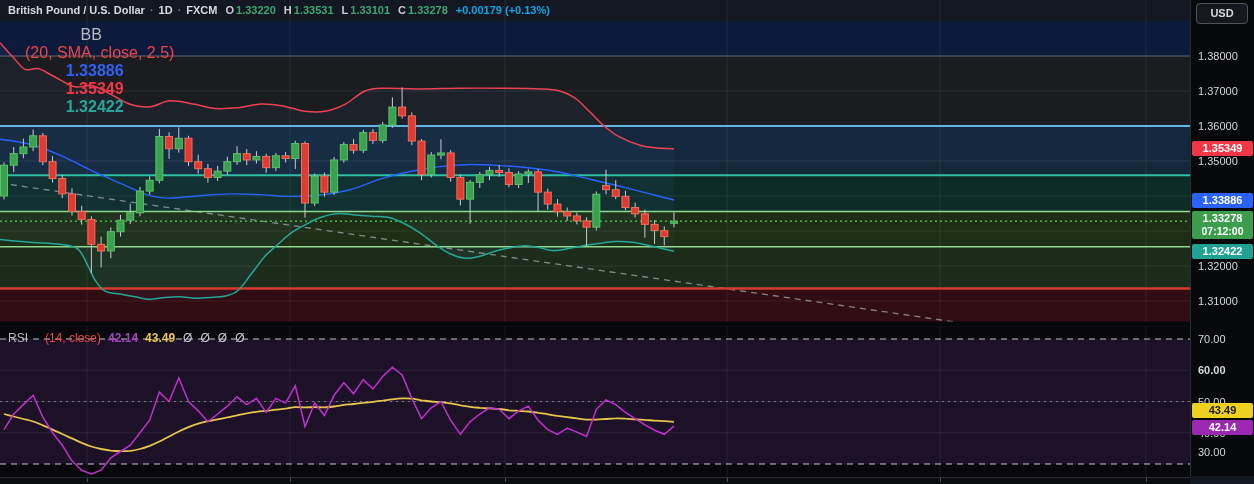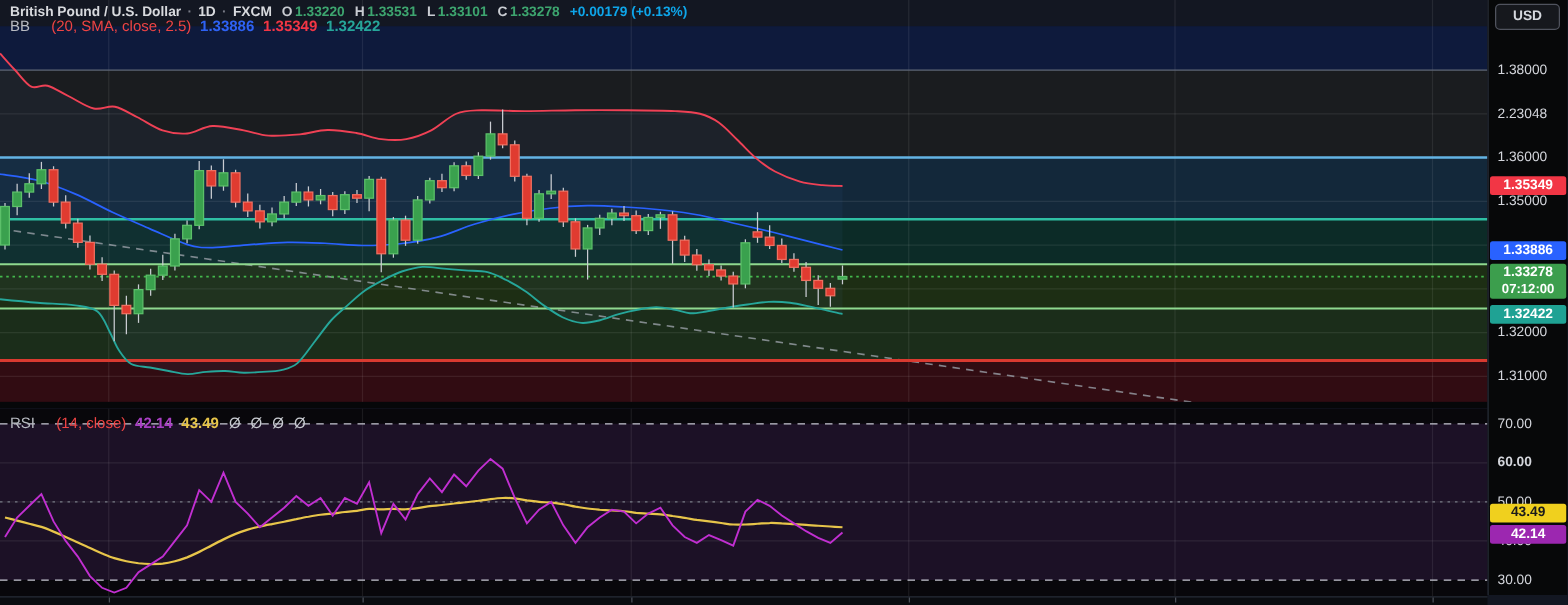--- a/index.html
+++ b/index.html
@@ -1,21 +1,21 @@
 <!DOCTYPE html>
 <html><head>
 <meta charset="utf-8">
 <style>
   html,body{margin:0;padding:0;background:#131722;}
   .app{position:relative;width:1254px;height:484px;background:#131722;overflow:hidden;
        font-family:"Liberation Sans",sans-serif;}
   #chart-svg{position:absolute;left:0;top:0;z-index:1;}
   .legend{position:absolute;z-index:6;white-space:nowrap;display:flex;align-items:center;}
   .legend-main{top:4px;left:8px;font-size:11px;color:#d8dade;font-weight:600;}
-  .legend-bb{top:14px;left:8px;font-size:12px;color:#b7bac1;}
+  .legend-bb{top:26px;left:8px;font-size:16px;color:#b7bac1;flex-direction:column;}
   .legend-rsi{top:331px;left:8px;font-size:12px;color:#b7bac1;}
   .sep{color:#787b86;margin:0 5px;}
   .param{color:#ef4444;margin-left:17px;}
   .lg-val{margin-left:7px;font-weight:700;}
   .ohlc-letter{color:#c9ccd2;margin-left:8px;}
   .ohlc-value{margin-left:2px;font-weight:700;}
   .empty-set{color:#c8cbd1;margin-left:8px;font-weight:400;}
   #axis-panel{position:absolute;left:1190px;top:0;width:64px;height:476px;background:#070809;
               border-left:1px solid #262b36;z-index:4;cursor:ns-resize;}
   .usd-btn{position:absolute;top:3px;left:5px;width:50px;height:19px;line-height:19px;text-align:center;
@@ -249,30 +249,30 @@
     <span>RSI</span>
     <span class="param">(14, close)</span>
     <span class="lg-val" id="rsi-main-val" style="color: rgb(169, 64, 196);">42.14</span>
     <span class="lg-val" id="rsi-ma-val" style="color: rgb(231, 197, 74);">43.49</span>
     <span id="rsi-empty-inputs"><span class="empty-set">Ø</span><span class="empty-set">Ø</span><span class="empty-set">Ø</span><span class="empty-set">Ø</span></span>
   </div>
 
   <div id="axis-panel">
     <div class="usd-btn">USD</div>
   <div class="axis-label" style="top: 50px; text-align: right;">1.38000</div>
-      <div class="axis-label" style="top: 85px;">2.23048</div>
+      <div class="axis-label" style="top: 85px;">1.37000</div>
       <div class="axis-label" style="top: 120px;">1.36000</div>
       <div class="axis-label" style="top: 155px;">1.35000</div>
       <div class="axis-label" style="top: 260px;">1.32000</div>
       <div class="axis-label" style="top: 295px;">1.31000</div>
       <div class="axis-label" style="top: 333px;">70.00</div>
       <div class="axis-label" style="top: 364.25px; font-weight: bold;">60.00</div>
       <div class="axis-label" style="top: 395.5px; text-decoration: underline;">50.00</div>
       <div class="axis-label" style="top: 426.75px;">40.00</div>
-      <div class="axis-label" style="top: 458px; text-align: center;">30.00</div>
+      <div class="axis-label" style="top: 446px; text-align: center;">30.00</div>
       <div class="axis-badge" style="background: rgb(242, 54, 69); color: rgb(255, 255, 255); top: 141.3px;">1.35349</div>
       <div class="axis-badge" style="background: rgb(41, 98, 255); color: rgb(255, 255, 255); top: 192.5px;">1.33886</div>
       <div class="axis-badge" style="background: rgb(60, 158, 77); color: rgb(255, 255, 255); top: 211px;">1.33278<div class="sub">07:12:00</div></div>
       <div class="axis-badge" style="background: rgb(31, 162, 148); color: rgb(255, 255, 255); top: 244px;">1.32422</div>
       <div class="axis-badge" style="background: rgb(240, 208, 30); color: rgb(27, 27, 27); top: 402.5px;">43.49</div>
       <div class="axis-badge" style="background: rgb(156, 39, 176); color: rgb(255, 255, 255); top: 419.5px;">42.14</div>
     </div>
 
   <div id="time-axis">
       <div class="time-tick" style="left: 87px;"></div>

